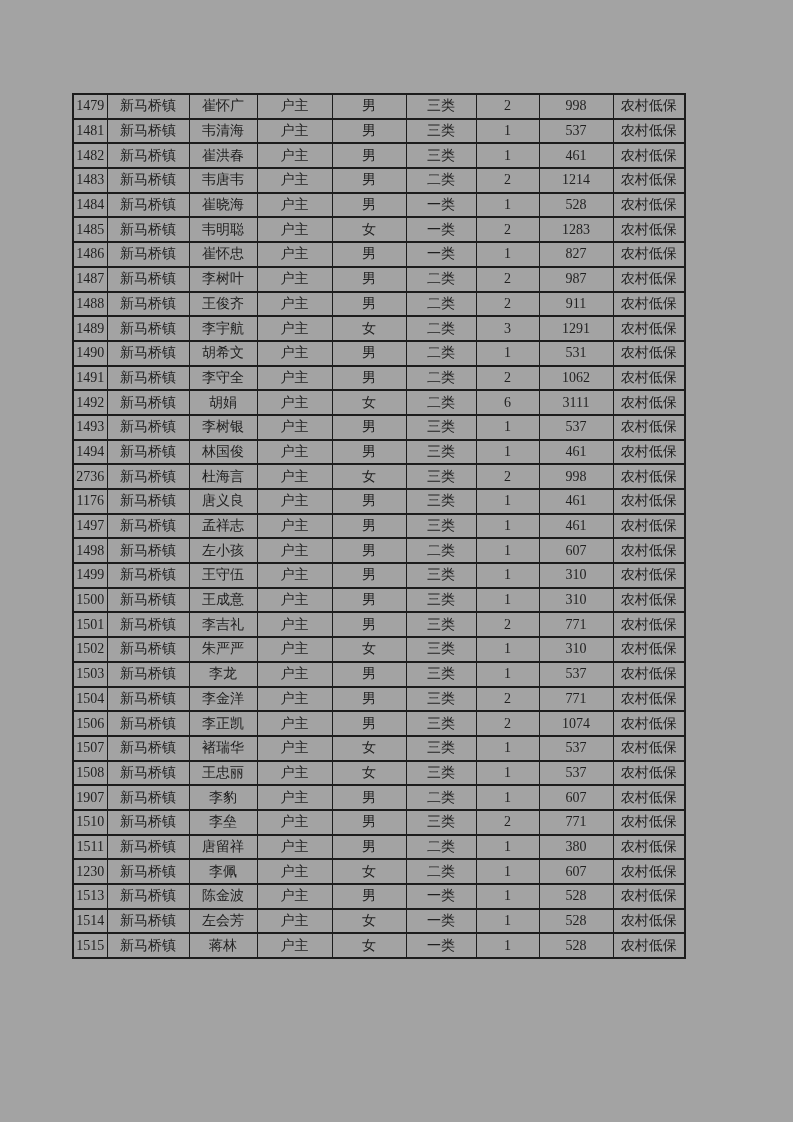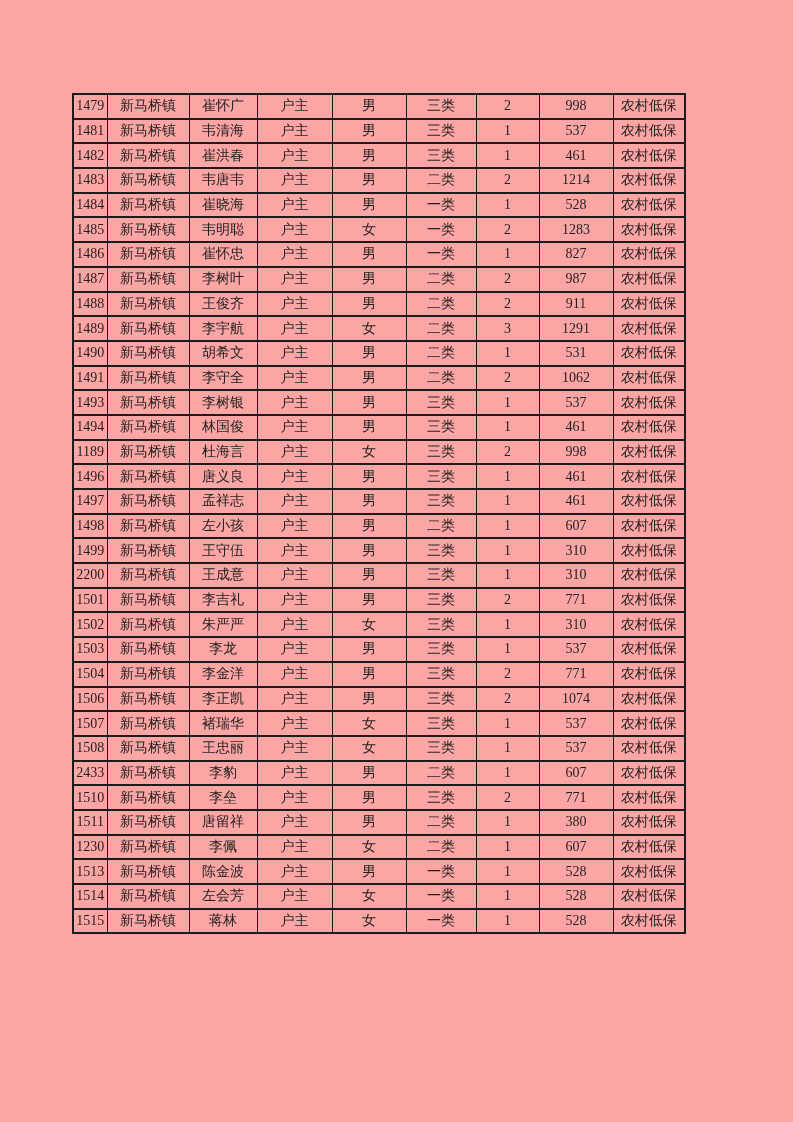--- a/index.html
+++ b/index.html
@@ -4,21 +4,21 @@
 <style>
   html, body {
     margin: 0;
     padding: 0;
     background: #ffffff;
   }
   .page {
     position: relative;
     width: 793px;
     height: 1122px;
-    background: #fca5a5;
+    background: #a3a3a3;
     overflow: hidden;
     font-family: "Liberation Serif", "DejaVu Serif", serif;
     color: #1f1f1f;
   }
   table.grid {
     position: absolute;
     left: 72px;
     top: 93px;
     width: 612px;
     border-collapse: collapse;
@@ -183,20 +183,31 @@
     <td>新马桥镇</td>
     <td>李守全</td>
     <td>户主</td>
     <td>男</td>
     <td>二类</td>
     <td>2</td>
     <td>1062</td>
     <td>农村低保</td>
   </tr>
         <tr>
+    <td>1492</td>
+    <td>新马桥镇</td>
+    <td>胡娟</td>
+    <td>户主</td>
+    <td>女</td>
+    <td>二类</td>
+    <td>6</td>
+    <td>3111</td>
+    <td>农村低保</td>
+  </tr>
+        <tr>
     <td>1493</td>
     <td>新马桥镇</td>
     <td>李树银</td>
     <td>户主</td>
     <td>男</td>
     <td>三类</td>
     <td>1</td>
     <td>537</td>
     <td>农村低保</td>
   </tr>
@@ -205,32 +216,32 @@
     <td>新马桥镇</td>
     <td>林国俊</td>
     <td>户主</td>
     <td>男</td>
     <td>三类</td>
     <td>1</td>
     <td>461</td>
     <td>农村低保</td>
   </tr>
         <tr>
-    <td>1189</td>
+    <td>2736</td>
     <td>新马桥镇</td>
     <td>杜海言</td>
     <td>户主</td>
     <td>女</td>
     <td>三类</td>
     <td>2</td>
     <td>998</td>
     <td>农村低保</td>
   </tr>
         <tr>
-    <td>1496</td>
+    <td>1176</td>
     <td>新马桥镇</td>
     <td>唐义良</td>
     <td>户主</td>
     <td>男</td>
     <td>三类</td>
     <td>1</td>
     <td>461</td>
     <td>农村低保</td>
   </tr>
         <tr>
@@ -260,21 +271,21 @@
     <td>新马桥镇</td>
     <td>王守伍</td>
     <td>户主</td>
     <td>男</td>
     <td>三类</td>
     <td>1</td>
     <td>310</td>
     <td>农村低保</td>
   </tr>
         <tr>
-    <td>2200</td>
+    <td>1500</td>
     <td>新马桥镇</td>
     <td>王成意</td>
     <td>户主</td>
     <td>男</td>
     <td>三类</td>
     <td>1</td>
     <td>310</td>
     <td>农村低保</td>
   </tr>
         <tr>
@@ -348,21 +359,21 @@
     <td>新马桥镇</td>
     <td>王忠丽</td>
     <td>户主</td>
     <td>女</td>
     <td>三类</td>
     <td>1</td>
     <td>537</td>
     <td>农村低保</td>
   </tr>
         <tr>
-    <td>2433</td>
+    <td>1907</td>
     <td>新马桥镇</td>
     <td>李豹</td>
     <td>户主</td>
     <td>男</td>
     <td>二类</td>
     <td>1</td>
     <td>607</td>
     <td>农村低保</td>
   </tr>
         <tr>

